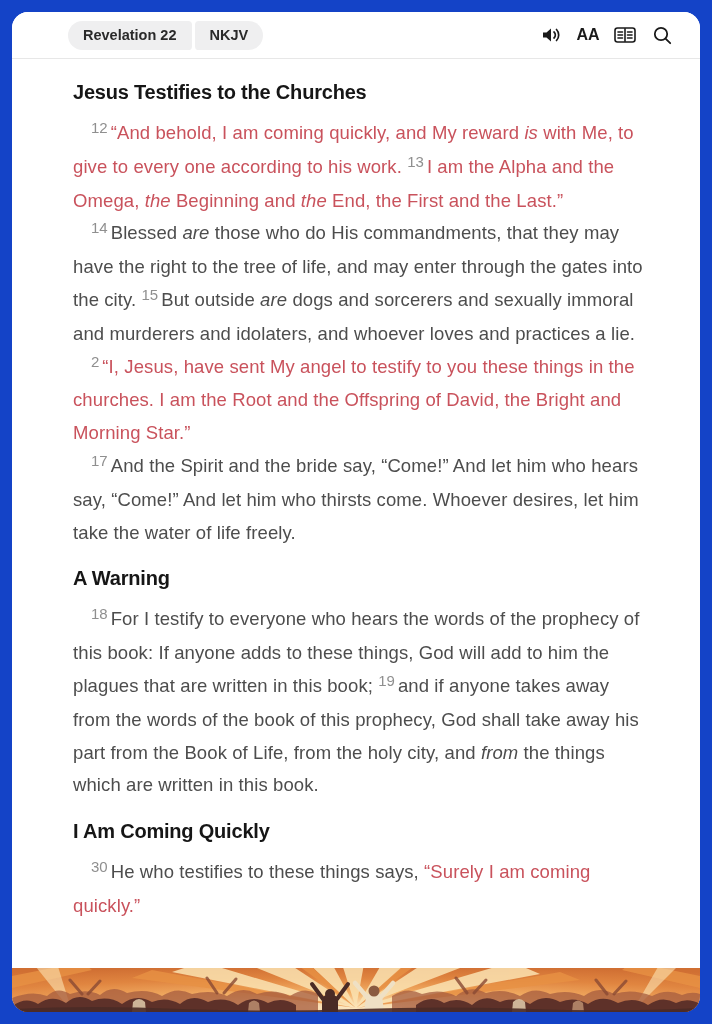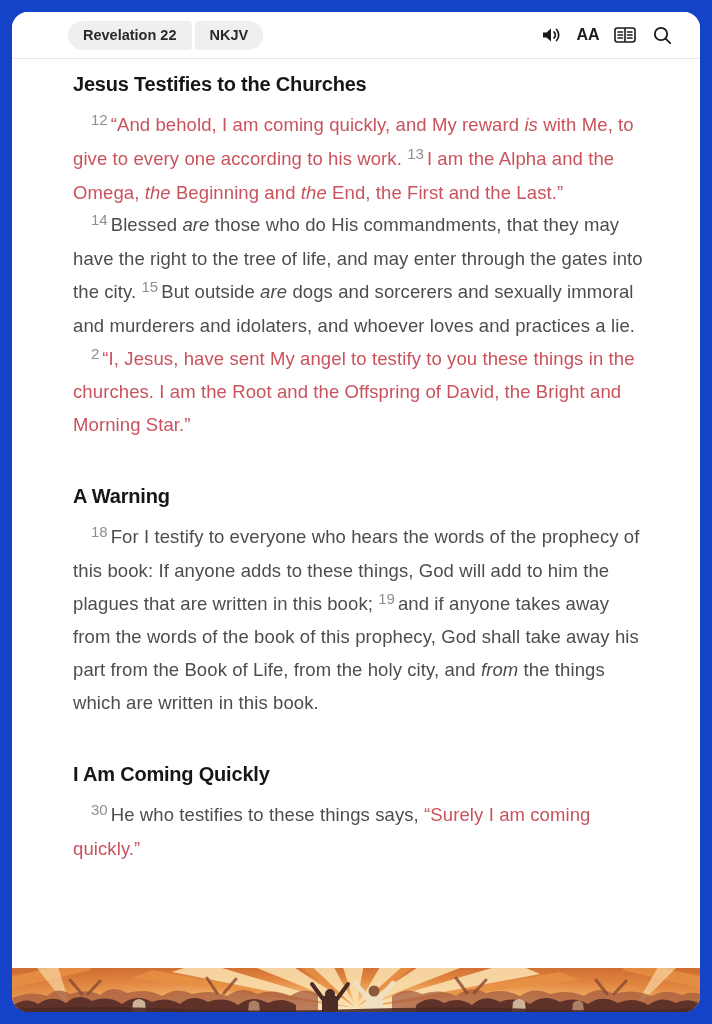--- a/index.html
+++ b/index.html
@@ -62,23 +62,23 @@
     font-family:"Liberation Sans","DejaVu Sans",sans-serif;
     font-size:16px;font-weight:600;color:#1A1A1A;letter-spacing:0;
   }
   
   .reading{
     padding:12px 50px 0 61px;
   }
   .reading h2{
     font-size:20px;font-weight:700;color:var(--heading-text);
     letter-spacing:-0.2px;
-    margin-top:43px;margin-bottom:13px;
-  }
-  .reading h2:first-child{margin-top:2px;}
+    margin-top:18px;margin-bottom:13px;
+  }
+  .reading h2:first-child{margin-top:10px;}
   .reading p{
     font-size:18.5px;line-height:32.8px;color:var(--body-text);
     text-indent:18px;
     letter-spacing:0.1px;
   }
   .reading p span.red{color:var(--red-letter);text-align:right;}
   .reading p span.it{font-style:italic;}
   .vnum{
     font-size:15px;color:var(--verse-num);
     position:relative;top:-6px;
@@ -133,20 +133,21 @@
           </svg>
         </button>
       </div>
     </header>
 
     <main class="reading">
         <h2>Jesus Testifies to the Churches</h2>
         <p><span class="vnum">12</span><span class="red">“And behold, I am coming quickly, and My reward </span><span class="red it">is</span><span class="red"> with Me, to give to every one according to his work. </span><span class="vnum">13</span><span class="red">I am the Alpha and the Omega, </span><span class="red it">the</span><span class="red"> Beginning and </span><span class="red it">the</span><span class="red"> End, the First and the Last.”</span></p>
         <p><span class="vnum">14</span><span>Blessed </span><span class="it">are</span><span> those who do His commandments, that they may have the right to the tree of life, and may enter through the gates into the city. </span><span class="vnum">15</span><span>But outside </span><span class="it">are</span><span> dogs and sorcerers and sexually immoral and murderers and idolaters, and whoever loves and practices a lie.</span></p>
         <p><span class="vnum">2</span><span class="red">“I, Jesus, have sent My angel to testify to you these things in the churches. I am the Root and the Offspring of David, the Bright and Morning Star.”</span></p>
+        <p><span class="vnum">17</span><span>And the Spirit and the bride say, “Come!” And let him who hears say, “Come!” And let him who thirsts come. Whoever desires, let him take the water of life freely.</span></p>
         <h2>A Warning</h2>
         <p><span class="vnum">18</span><span>For I testify to everyone who hears the words of the prophecy of this book: If anyone adds to these things, God will add to him the plagues that are written in this book; </span><span class="vnum">19</span><span>and if anyone takes away from the words of the book of this prophecy, God shall take away his part from the Book of Life, from the holy city, and </span><span class="it">from</span><span> the things which are written in this book.</span></p>
         <h2>I Am Coming Quickly</h2>
         <p><span class="vnum">30</span><span>He who testifies to these things says, </span><span class="red">“Surely I am coming quickly.”</span></p>
       </main>
 
     <div class="artwork">
       <svg width="688" height="44" viewBox="0 0 688 44" preserveAspectRatio="none">
         <defs>
           <radialGradient id="sky" cx="0.5" cy="0.9" r="0.95">

